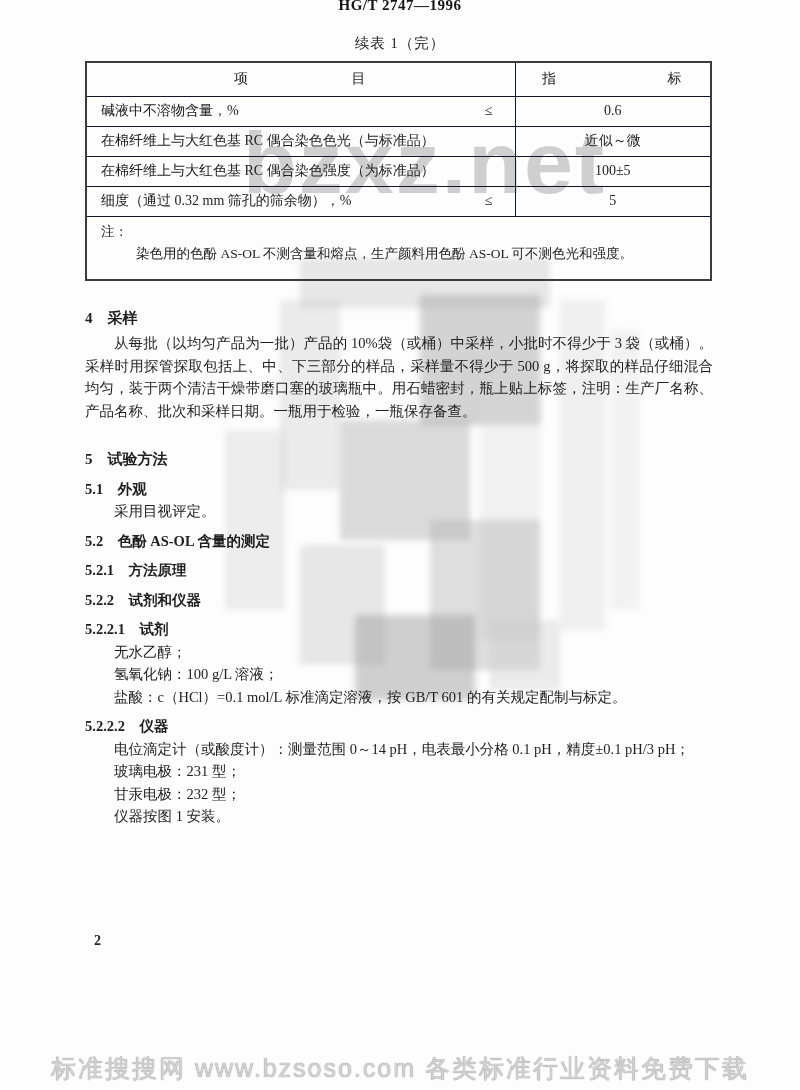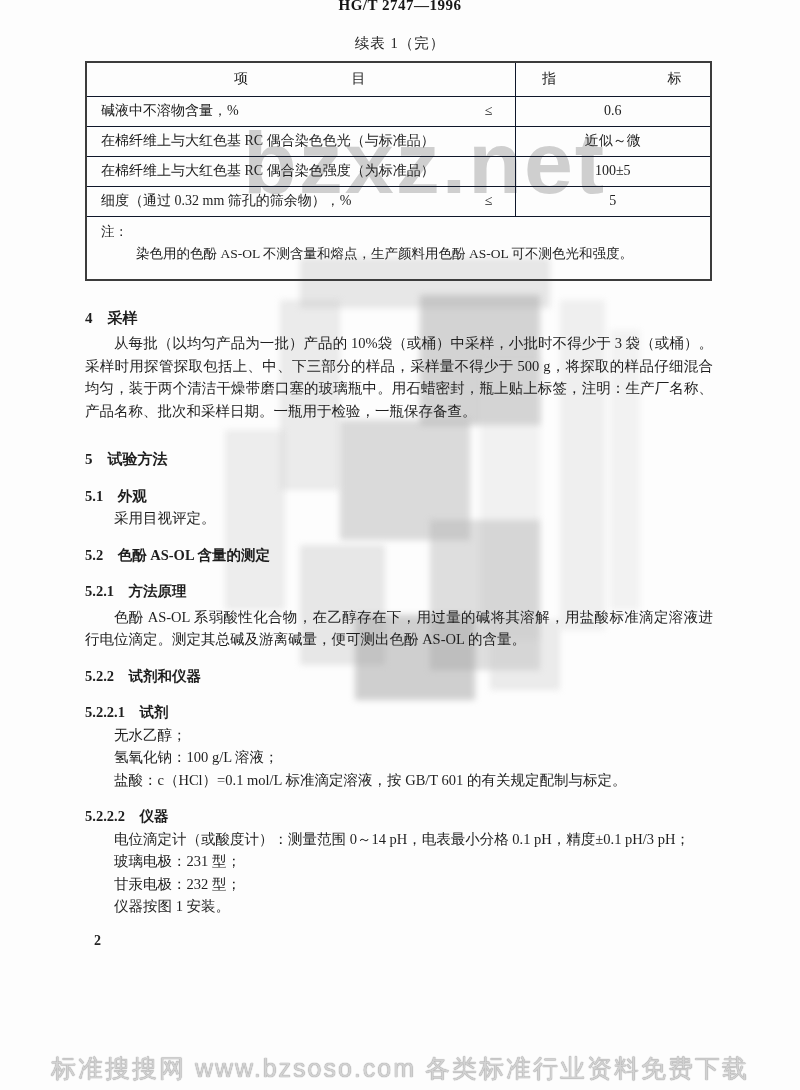--- a/index.html
+++ b/index.html
@@ -85,21 +85,21 @@
   
   .content {
     margin: 26px 0 0 85px;
     width: 628px;
     font-size: 14.5px;
     line-height: 22.5px;
     color: #1e1e1e;
   }
   .b-h1 { font-weight: bold; font-size: 15px; margin-top: 26px; }
   .b-h1:first-child { margin-top: 0; }
-  .b-h2 { font-weight: bold; margin-top: 14px; }
+  .b-h2 { font-weight: bold; margin-top: 7px; }
   .b-p { text-indent: 2em; text-align: justify; margin-top: 3px; }
   .b-line { padding-left: 2em; }
 
   .page-number {
     position: absolute;
     left: 94px; top: 936px;
     font-size: 14px;
     font-weight: bold;
     color: #242424;
   }
@@ -186,21 +186,20 @@
   </table>
 
   <div class="content">
     <div class="b-h1">4　采样</div>
     <p class="b-p">从每批（以均匀产品为一批）产品的 10%袋（或桶）中采样，小批时不得少于 3 袋（或桶）。采样时用探管探取包括上、中、下三部分的样品，采样量不得少于 500 g，将探取的样品仔细混合均匀，装于两个清洁干燥带磨口塞的玻璃瓶中。用石蜡密封，瓶上贴上标签，注明：生产厂名称、产品名称、批次和采样日期。一瓶用于检验，一瓶保存备查。</p>
     <div class="b-h1">5　试验方法</div>
     <div class="b-h2">5.1　外观</div>
     <div class="b-line">采用目视评定。</div>
     <div class="b-h2">5.2　色酚 AS-OL 含量的测定</div>
     <div class="b-h2">5.2.1　方法原理</div>
-    <p class="b-p">色酚 AS-OL 系弱酸性化合物，在乙醇存在下，用过量的碱将其溶解，用盐酸标准滴定溶液进行电位滴定。测定其总碱及游离碱量，便可测出色酚 AS-OL 的含量。</p>
     <div class="b-h2">5.2.2　试剂和仪器</div>
     <div class="b-h2">5.2.2.1　试剂</div>
     <div class="b-line">无水乙醇；</div>
     <div class="b-line">氢氧化钠：100 g/L 溶液；</div>
     <div class="b-line">盐酸：c（HCl）=0.1 mol/L 标准滴定溶液，按 GB/T 601 的有关规定配制与标定。</div>
     <div class="b-h2">5.2.2.2　仪器</div>
     <div class="b-line">电位滴定计（或酸度计）：测量范围 0～14 pH，电表最小分格 0.1 pH，精度±0.1 pH/3 pH；</div>
     <div class="b-line">玻璃电极：231 型；</div>
     <div class="b-line">甘汞电极：232 型；</div>
     <div class="b-line">仪器按图 1 安装。</div>

